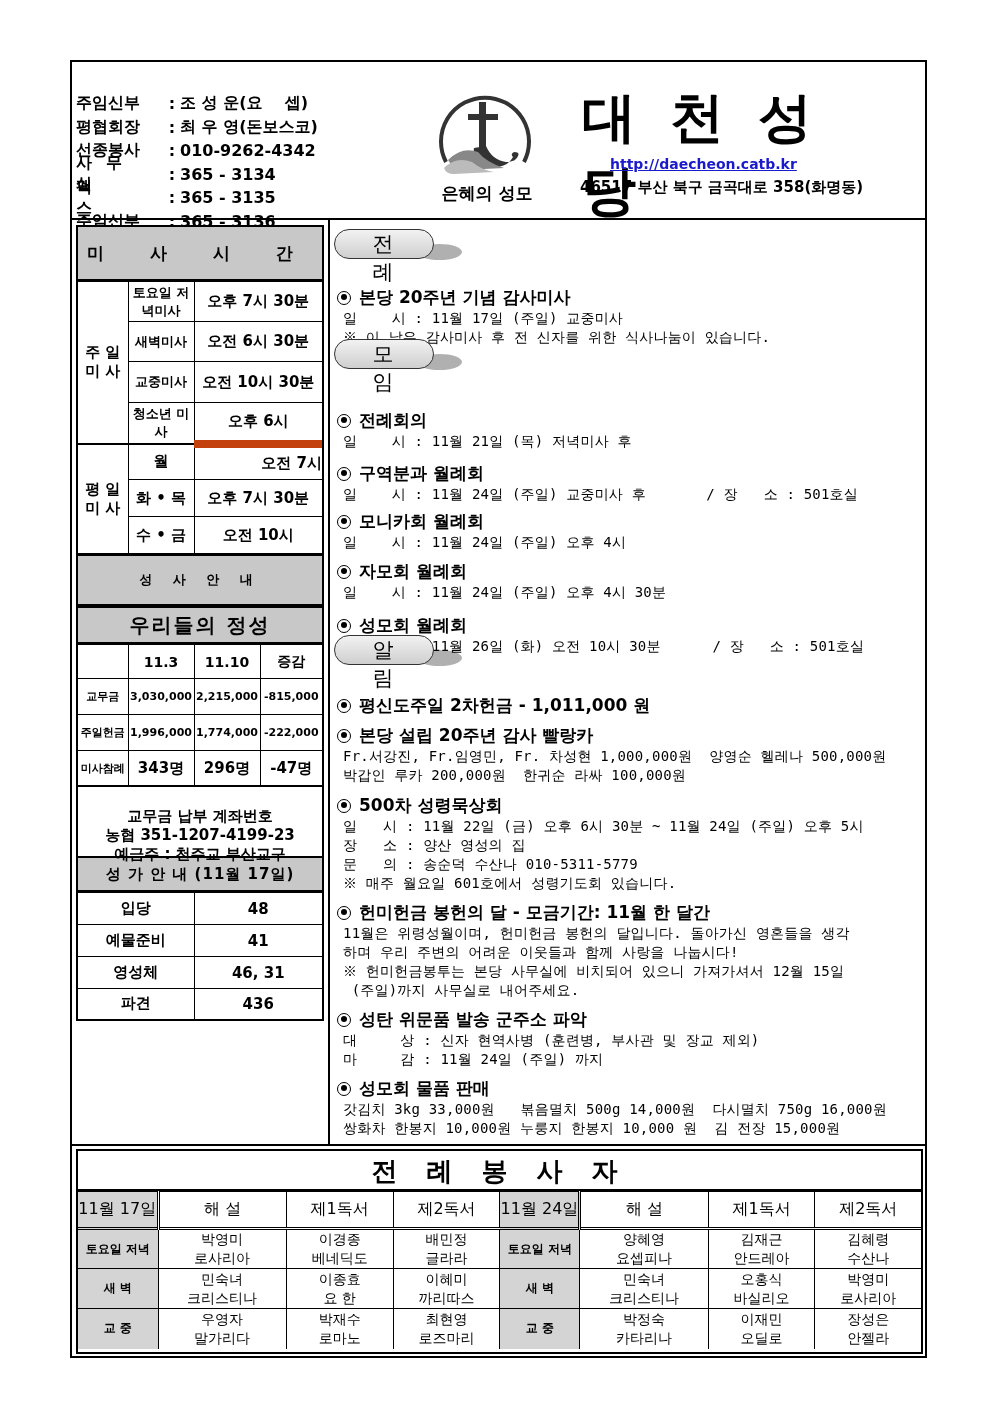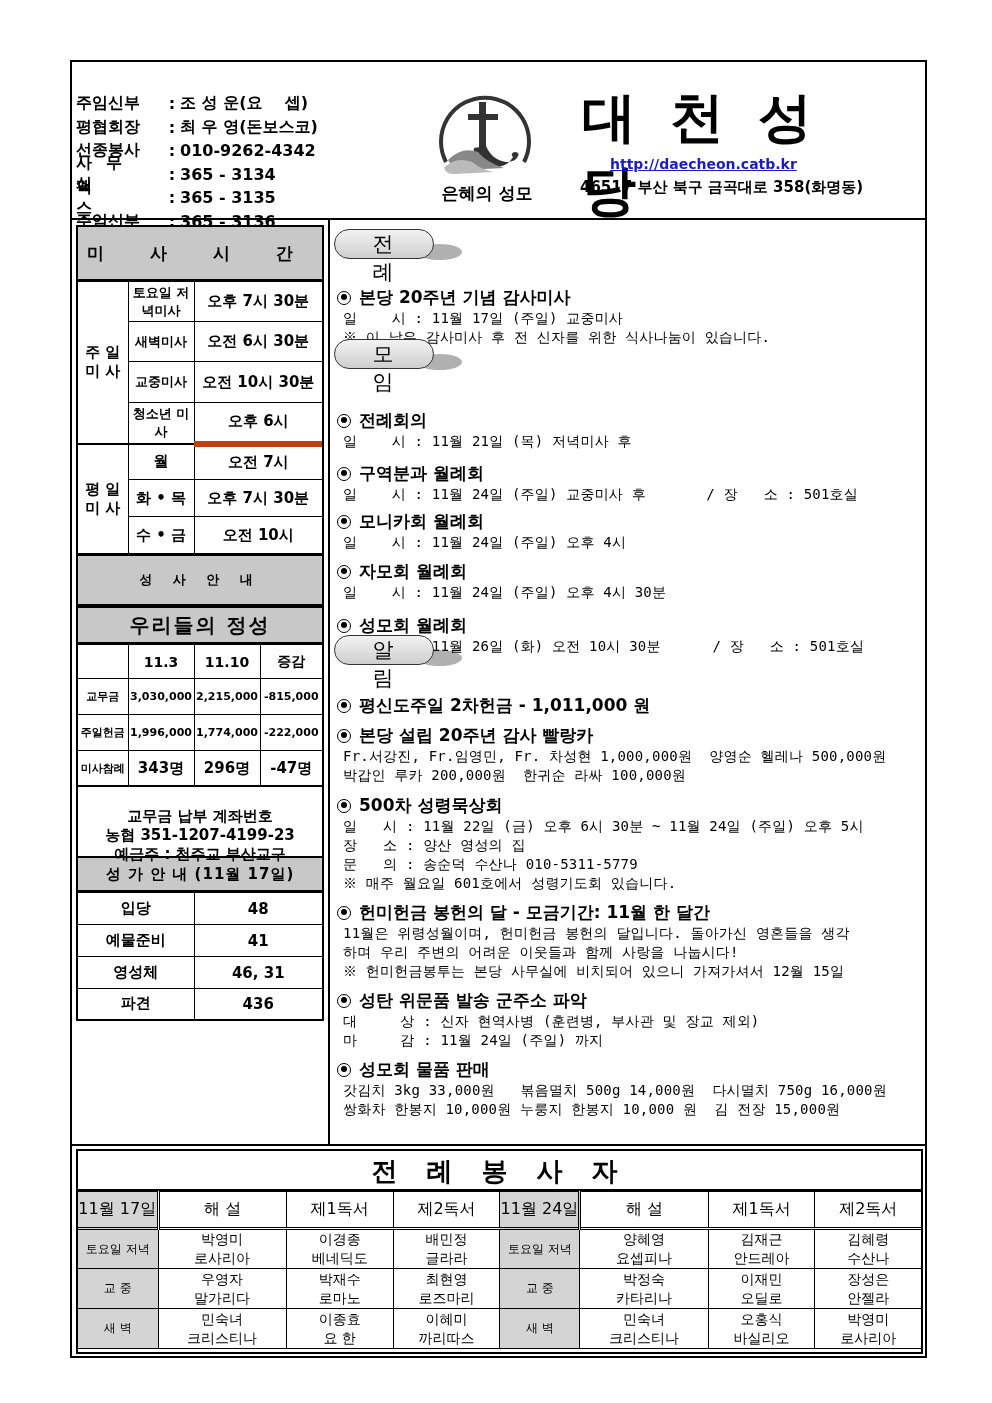--- a/index.html
+++ b/index.html
@@ -59,21 +59,21 @@
   
   .bottom {
     position: absolute; left: 4px; top: 1087px; width: 847px; height: 205px;
     border: 2px solid #000;
   }
   .bt-title { height: 40px; border-bottom: 2px solid #000; text-align: center; font-size: 26px; font-weight: bold; letter-spacing: 10px; line-height: 40px; }
   table.bt { border-collapse: collapse; width: 100%; }
   table.bt td { border: 1px solid #000; text-align: center; vertical-align: middle; }
   .bt-head td { height: 37px; font-size: 16px; }
   .bt-date { background: #d4d4d4; width: 78px; border-right: 3px double #000 !important; font-size: 15px; }
-  .bt-role { background: #d4d4d4; font-size: 12px; font-weight: normal; width: 80px; }
+  .bt-role { background: #d4d4d4; font-size: 12px; font-weight: bold; width: 80px; }
   .bt-cell { font-size: 14px; line-height: 19px; height: 40px; }
   .bt-body tr:first-child td { border-top: 3px double #000; }
 </style>
 </head>
 <body>
 
 <div class="page">
 
   <div class="header">
     <div class="info">
@@ -145,21 +145,21 @@
           <td class="fs13 nowrap">교중미사</td>
           <td class="fs15 nowrap" style="border-right:none">오전 10시 30분</td>
         </tr>
         <tr style="height:41px">
           <td class="fs13">청소년 미사</td>
           <td class="fs15 nowrap" style="border-right:none">오후 6시</td>
         </tr>
         <tr style="height:36px">
           <td rowspan="3" style="border-left:none; border-top:2px solid #000;" class="fs15">평 일 미 사</td>
           <td class="fs15" style="border-top:2px solid #000;">월</td>
-          <td class="fs15 nowrap" style="border-right:none; border-top:6px solid #c2410c;">오전 7시</td>
+          <td class="fs15 nowrap" style="border-right:none; border-top:8px solid #c2410c;text-align:right;">오전 7시</td>
         </tr>
         <tr style="height:37px">
           <td class="fs15">화 • 목</td>
           <td class="fs15 nowrap" style="border-right:none">오후 7시 30분</td>
         </tr>
         <tr style="height:37px">
           <td class="fs15">수 • 금</td>
           <td class="fs15 nowrap" style="border-right:none">오전 10시</td>
         </tr>
       </tbody>
@@ -293,20 +293,21 @@
       <div class="line">문   의 : 송순덕 수산나 010-5311-5779</div>
       <div class="line">※ 매주 월요일 601호에서 성령기도회 있습니다.</div>
 
       <div class="item-title" style="margin-top:8px">
           <span class="bullet"></span>
           <span>헌미헌금 봉헌의 달 - 모금기간: 11월 한 달간</span>
         </div>
       <div class="line">11월은 위령성월이며, 헌미헌금 봉헌의 달입니다. 돌아가신 영혼들을 생각</div>
       <div class="line">하며 우리 주변의 어려운 이웃들과 함께 사랑을 나눕시다!</div>
       <div class="line">※ 헌미헌금봉투는 본당 사무실에 비치되어 있으니 가져가셔서 12월 15일</div>
+      <div class="line"> (주일)까지 사무실로 내어주세요.</div>
 
       <div class="item-title" style="margin-top:8px">
           <span class="bullet"></span>
           <span>성탄 위문품 발송 군주소 파악</span>
         </div>
       <div class="line">대     상 : 신자 현역사병 (훈련병, 부사관 및 장교 제외)</div>
       <div class="line">마     감 : 11월 24일 (주일) 까지</div>
 
       <div class="item-title" style="margin-top:8px">
           <span class="bullet"></span>
@@ -357,20 +358,48 @@
           <td class="bt-cell">
               <div>김재근</div>
               <div>안드레아</div>
             </td>
           <td class="bt-cell" style="border-right:none">
               <div>김혜령</div>
               <div>수산나</div>
             </td>
         </tr>
         <tr>
+          <td class="bt-role" style="border-left:none">새  벽</td>
+          <td class="bt-cell">
+              <div>민숙녀</div>
+              <div>크리스티나</div>
+            </td>
+          <td class="bt-cell">
+              <div>이종효</div>
+              <div>요 한</div>
+            </td>
+          <td class="bt-cell">
+              <div>이혜미</div>
+              <div>까리따스</div>
+            </td>
+          <td class="bt-role">새  벽</td>
+          <td class="bt-cell">
+              <div>민숙녀</div>
+              <div>크리스티나</div>
+            </td>
+          <td class="bt-cell">
+              <div>오홍식</div>
+              <div>바실리오</div>
+            </td>
+          <td class="bt-cell" style="border-right:none">
+              <div>박영미</div>
+              <div>로사리아</div>
+            </td>
+        </tr>
+        <tr>
           <td class="bt-role" style="border-left:none; border-bottom:none">교  중</td>
           <td class="bt-cell" style="border-bottom:none">
               <div>우영자</div>
               <div>말가리다</div>
             </td>
           <td class="bt-cell" style="border-bottom:none">
               <div>박재수</div>
               <div>로마노</div>
             </td>
           <td class="bt-cell" style="border-bottom:none">
@@ -384,44 +413,16 @@
             </td>
           <td class="bt-cell" style="border-bottom:none">
               <div>이재민</div>
               <div>오딜로</div>
             </td>
           <td class="bt-cell" style="border-right:none; border-bottom:none">
               <div>장성은</div>
               <div>안젤라</div>
             </td>
         </tr>
-        <tr>
-          <td class="bt-role" style="border-left:none">새  벽</td>
-          <td class="bt-cell">
-              <div>민숙녀</div>
-              <div>크리스티나</div>
-            </td>
-          <td class="bt-cell">
-              <div>이종효</div>
-              <div>요 한</div>
-            </td>
-          <td class="bt-cell">
-              <div>이혜미</div>
-              <div>까리따스</div>
-            </td>
-          <td class="bt-role">새  벽</td>
-          <td class="bt-cell">
-              <div>민숙녀</div>
-              <div>크리스티나</div>
-            </td>
-          <td class="bt-cell">
-              <div>오홍식</div>
-              <div>바실리오</div>
-            </td>
-          <td class="bt-cell" style="border-right:none">
-              <div>박영미</div>
-              <div>로사리아</div>
-            </td>
-        </tr>
       </tbody>
     </table>
   </div>
 </div>
 
 </body></html>

